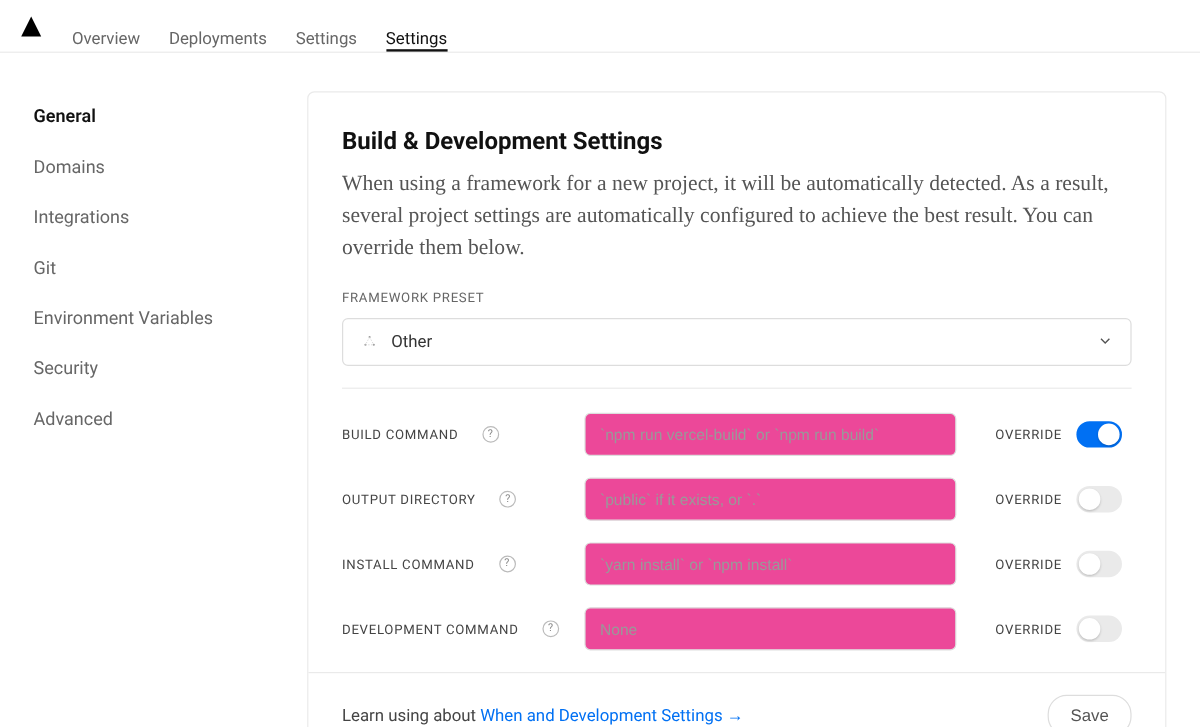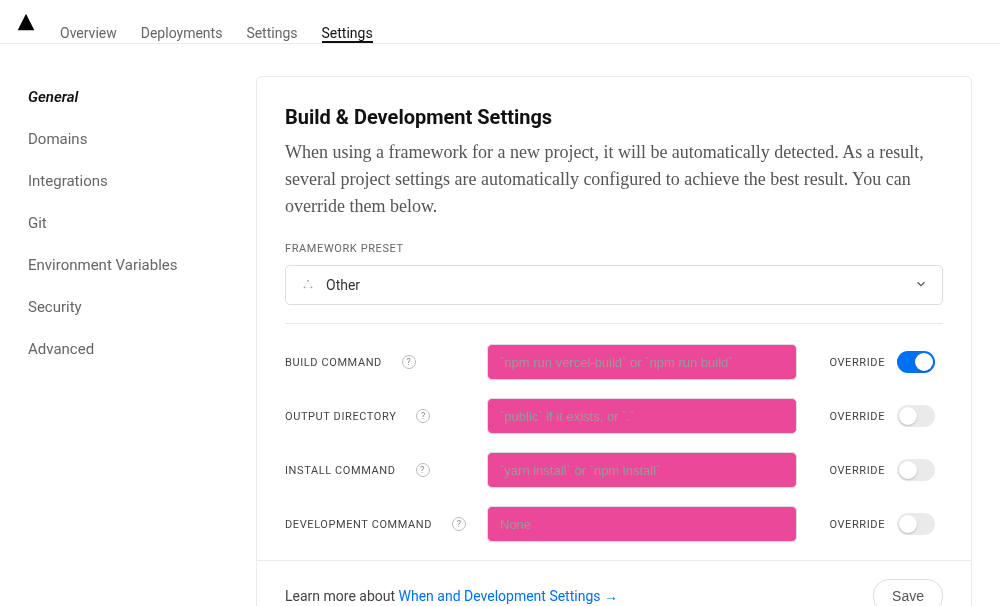--- a/index.html
+++ b/index.html
@@ -47,21 +47,20 @@
     padding-top: 12px;
   }
   .sidebar-item {
     font-size: 15px;
     color: #666;
     cursor: pointer;
   }
   .sidebar-item.active {
     color: #111;
     font-weight: 600;
-    font-style: italic;
   }
 
   .panel {
     flex: 1;
     border: 1px solid #eaeaea;
     border-radius: 6px;
     background: #fff;
   }
   .panel-body {
     padding: 28px 28px 0 28px;
@@ -265,18 +264,18 @@
         <input class="input" placeholder="None" style="">
         <div class="override-label">OVERRIDE</div>
         <div class="toggle">
             <div class="knob"></div>
           </div>
       </div>
     </div>
 
     <div class="panel-footer">
       <div class="footer-text">
-        <span>Learn more about </span><a>When and Development Settings →</a>
+        <span>Learn using about </span><a>When and Development Settings →</a>
       </div>
       <button class="save-btn">Save</button>
     </div>
   </div>
 </div>
 
 </body></html>

